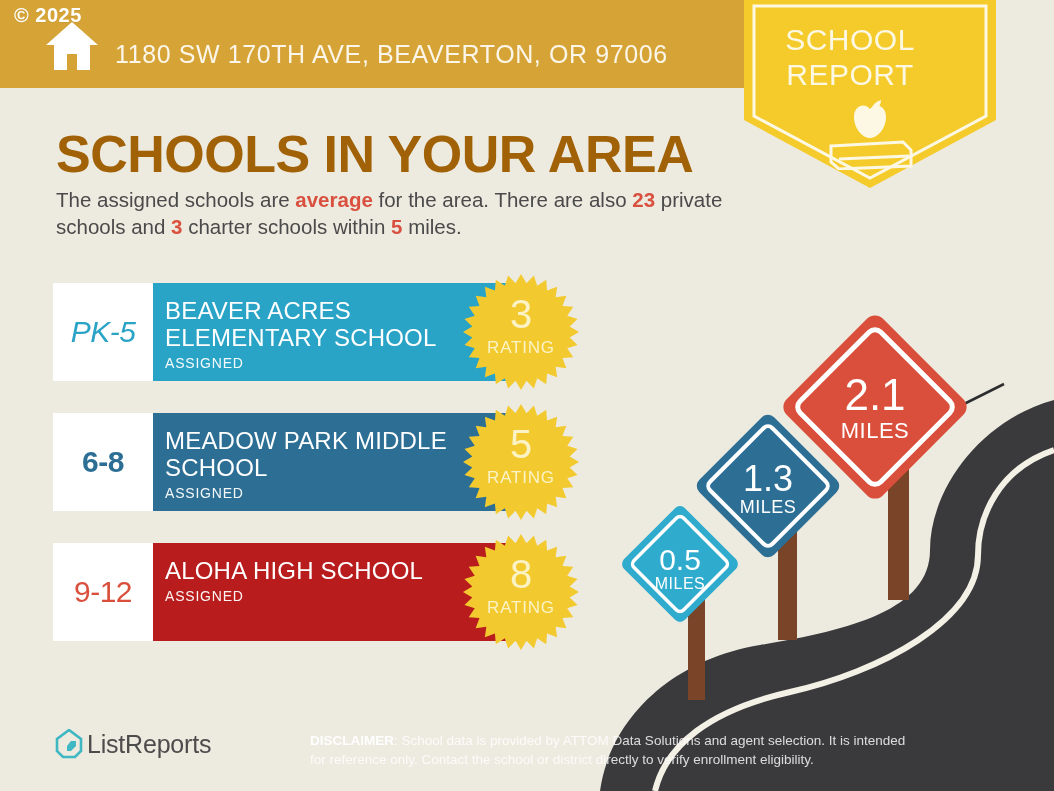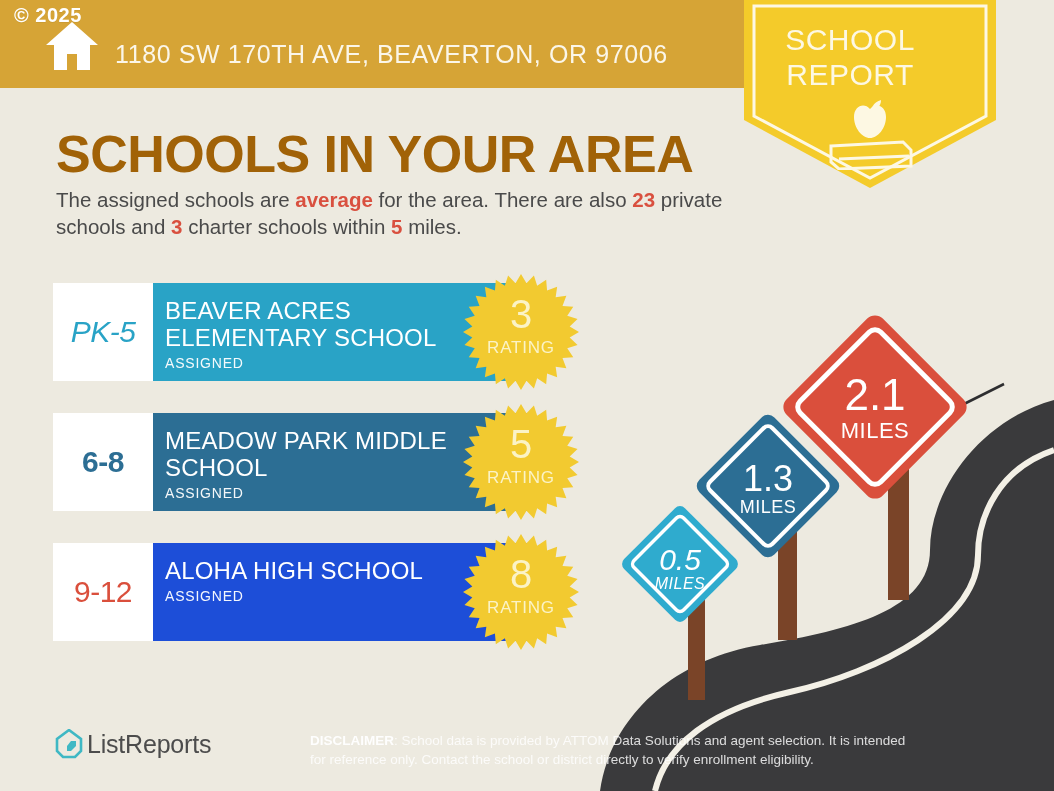--- a/index.html
+++ b/index.html
@@ -115,21 +115,21 @@
     <div style="position:absolute;left:88px;top:268px;width:17px;height:132px;background:#7A4428;"></div>
     <div style="position:absolute;left:178px;top:190px;width:19px;height:150px;background:#7A4428;"></div>
     <div style="position:absolute;left:288px;top:120px;width:21px;height:180px;background:#7A4428;"></div>
 
     
     <svg style="position:absolute;left:330px;top:78px;" width="90" height="50">
       <line x1="2" y1="42" x2="74" y2="6" stroke="#2E2E30" stroke-width="2.6"></line>
     </svg>
 
     
-    <div class="sign" style="left:21px;top:205px;width:118px;height:118px;font-style:italic;">
+    <div class="sign" style="left:21px;top:205px;width:118px;height:118px;">
       <svg width="118" height="118" viewBox="0 0 118 118">
         <rect x="16" y="16" width="86" height="86" rx="7" transform="rotate(45 59 59)" fill="#2FABCE"></rect>
         <rect x="24" y="24" width="70" height="70" rx="5" transform="rotate(45 59 59)" fill="none" stroke="#FFFFFF" stroke-width="3.5"></rect>
       </svg>
       <div class="sign-text" style="top:38px;font-size:30px;">0.5</div>
       <div class="sign-text" style="top:70px;font-size:16px;letter-spacing:.5px;">MILES</div>
     </div>
 
     
     <div class="sign" style="left:94px;top:112px;width:148px;height:148px;">
@@ -216,21 +216,21 @@
         </svg>
       <div class="sb-num">5</div>
       <div class="sb-lab">RATING</div>
     </div>
   </div>
 
   <div class="school-row row-3">
     <div class="grade-chip">
       <span style="color: rgb(218, 79, 60);">9-12</span>
     </div>
-    <div class="bar" style="background: #1d4ed8;">
+    <div class="bar" style="background: #b91c1c;">
       <div class="bar-inner">
         <div class="school-name">ALOHA HIGH SCHOOL</div>
         <div class="assigned">ASSIGNED</div>
       </div>
     </div>
     <div class="starburst sb-3">
       <svg width="116" height="116" viewBox="0 0 116 116">
           <polygon fill="#F2CA30" points="58.00,0.00 63.49,9.31 70.91,1.45 74.18,11.75 83.17,5.74 84.07,16.51 94.16,12.65 92.65,23.35 103.35,21.84 99.49,31.93 110.26,32.83 104.25,41.82 114.55,45.09 106.69,52.51 116.00,58.00 106.69,63.49 114.55,70.91 104.25,74.18 110.26,83.17 99.49,84.07 103.35,94.16 92.65,92.65 94.16,103.35 84.07,99.49 83.17,110.26 74.18,104.25 70.91,114.55 63.49,106.69 58.00,116.00 52.51,106.69 45.09,114.55 41.82,104.25 32.83,110.26 31.93,99.49 21.84,103.35 23.35,92.65 12.65,94.16 16.51,84.07 5.74,83.17 11.75,74.18 1.45,70.91 9.31,63.49 0.00,58.00 9.31,52.51 1.45,45.09 11.75,41.82 5.74,32.83 16.51,31.93 12.65,21.84 23.35,23.35 21.84,12.65 31.93,16.51 32.83,5.74 41.82,11.75 45.09,1.45 52.51,9.31"></polygon>
         </svg>
       <div class="sb-num">8</div>

